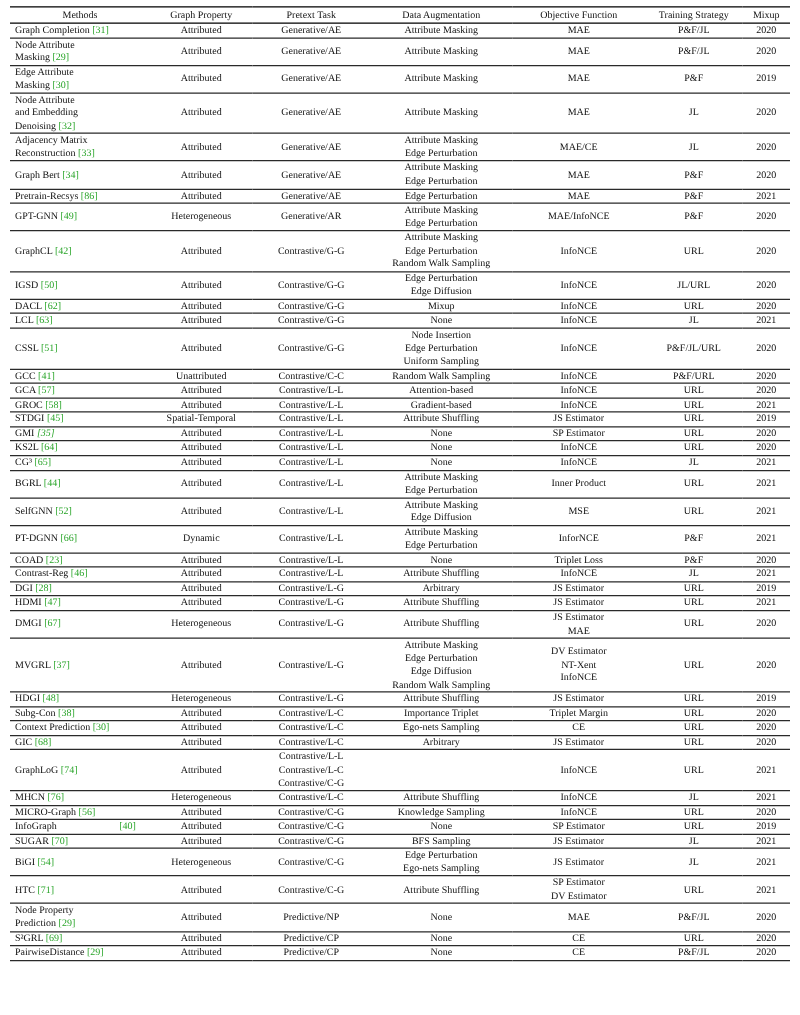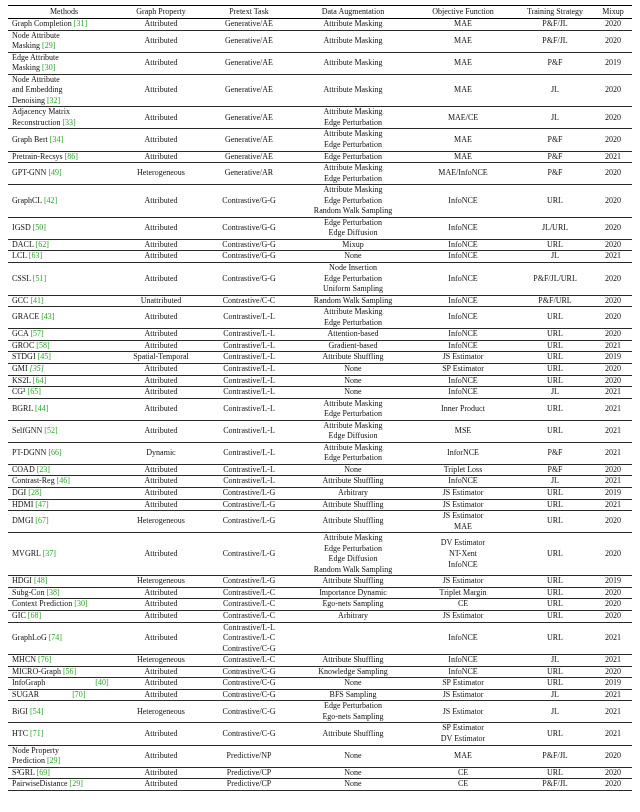--- a/index.html
+++ b/index.html
@@ -197,29 +197,20 @@
         <tr>
           <td class="methods">GCC <span class="cite" style="color: rgb(42, 165, 42);">[41]</span></td>
           <td>Unattributed</td>
           <td>Contrastive/C-C</td>
           <td>Random Walk Sampling</td>
           <td>InfoNCE</td>
           <td>P&amp;F/URL</td>
           <td>2020</td>
         </tr>
         <tr>
-          <td class="methods">GRACE <span class="cite" style="color: rgb(42, 165, 42);">[43]</span></td>
-          <td>Attributed</td>
-          <td>Contrastive/L-L</td>
-          <td>Attribute Masking<br>Edge Perturbation</td>
-          <td>InfoNCE</td>
-          <td>URL</td>
-          <td>2020</td>
-        </tr>
-        <tr>
           <td class="methods">GCA <span class="cite" style="color: rgb(42, 165, 42);">[57]</span></td>
           <td>Attributed</td>
           <td>Contrastive/L-L</td>
           <td>Attention-based</td>
           <td>InfoNCE</td>
           <td>URL</td>
           <td>2020</td>
         </tr>
         <tr>
           <td class="methods">GROC <span class="cite" style="color: rgb(42, 165, 42);">[58]</span></td>
@@ -353,21 +344,21 @@
           <td>Contrastive/L-G</td>
           <td>Attribute Shuffling</td>
           <td>JS Estimator</td>
           <td>URL</td>
           <td>2019</td>
         </tr>
         <tr>
           <td class="methods">Subg-Con <span class="cite" style="color: rgb(42, 165, 42);">[38]</span></td>
           <td>Attributed</td>
           <td>Contrastive/L-C</td>
-          <td>Importance Dynamic</td>
+          <td>Importance Triplet</td>
           <td>Triplet Margin</td>
           <td>URL</td>
           <td>2020</td>
         </tr>
         <tr>
           <td class="methods">Context Prediction <span class="cite" style="color: rgb(42, 165, 42);">[30]</span></td>
           <td>Attributed</td>
           <td>Contrastive/L-C</td>
           <td>Ego-nets Sampling</td>
           <td>CE</td>
@@ -413,21 +404,21 @@
         <tr>
           <td class="methods">InfoGraph <span class="cite" style="color: rgb(42, 165, 42); padding-left: 48px;">[40]</span></td>
           <td>Attributed</td>
           <td>Contrastive/C-G</td>
           <td>None</td>
           <td>SP Estimator</td>
           <td>URL</td>
           <td>2019</td>
         </tr>
         <tr>
-          <td class="methods">SUGAR <span class="cite" style="color: rgb(42, 165, 42); margin-left: 31px;">[70]</span></td>
+          <td class="methods">SUGAR <span class="cite" style="color: rgb(42, 165, 42);">[70]</span></td>
           <td>Attributed</td>
           <td>Contrastive/C-G</td>
           <td>BFS Sampling</td>
           <td>JS Estimator</td>
           <td>JL</td>
           <td>2021</td>
         </tr>
         <tr>
           <td class="methods">BiGI <span class="cite" style="color: rgb(42, 165, 42);">[54]</span></td>
           <td>Heterogeneous</td>

